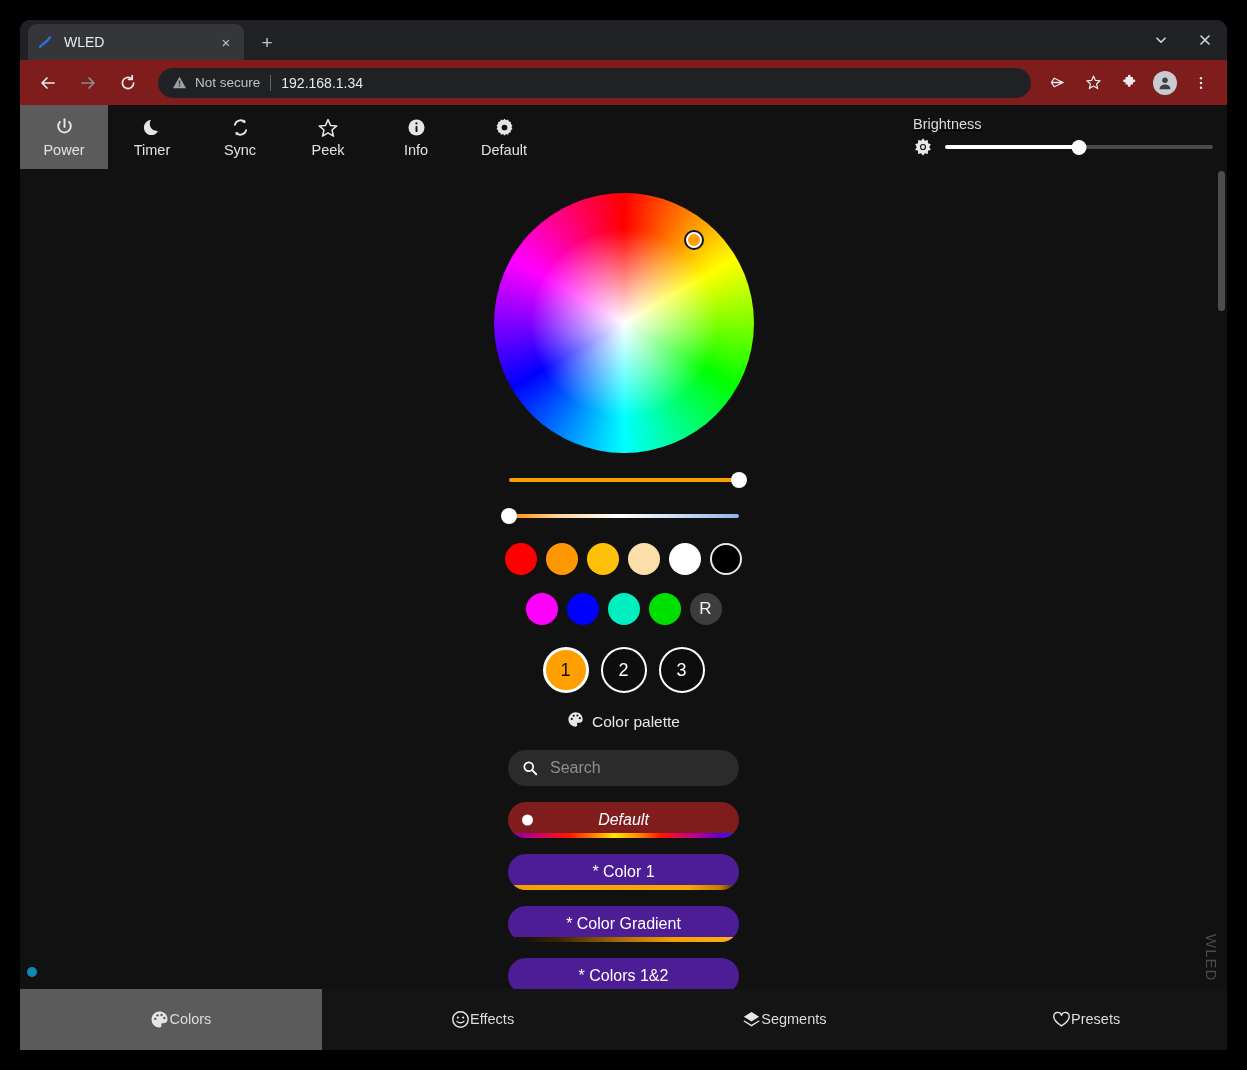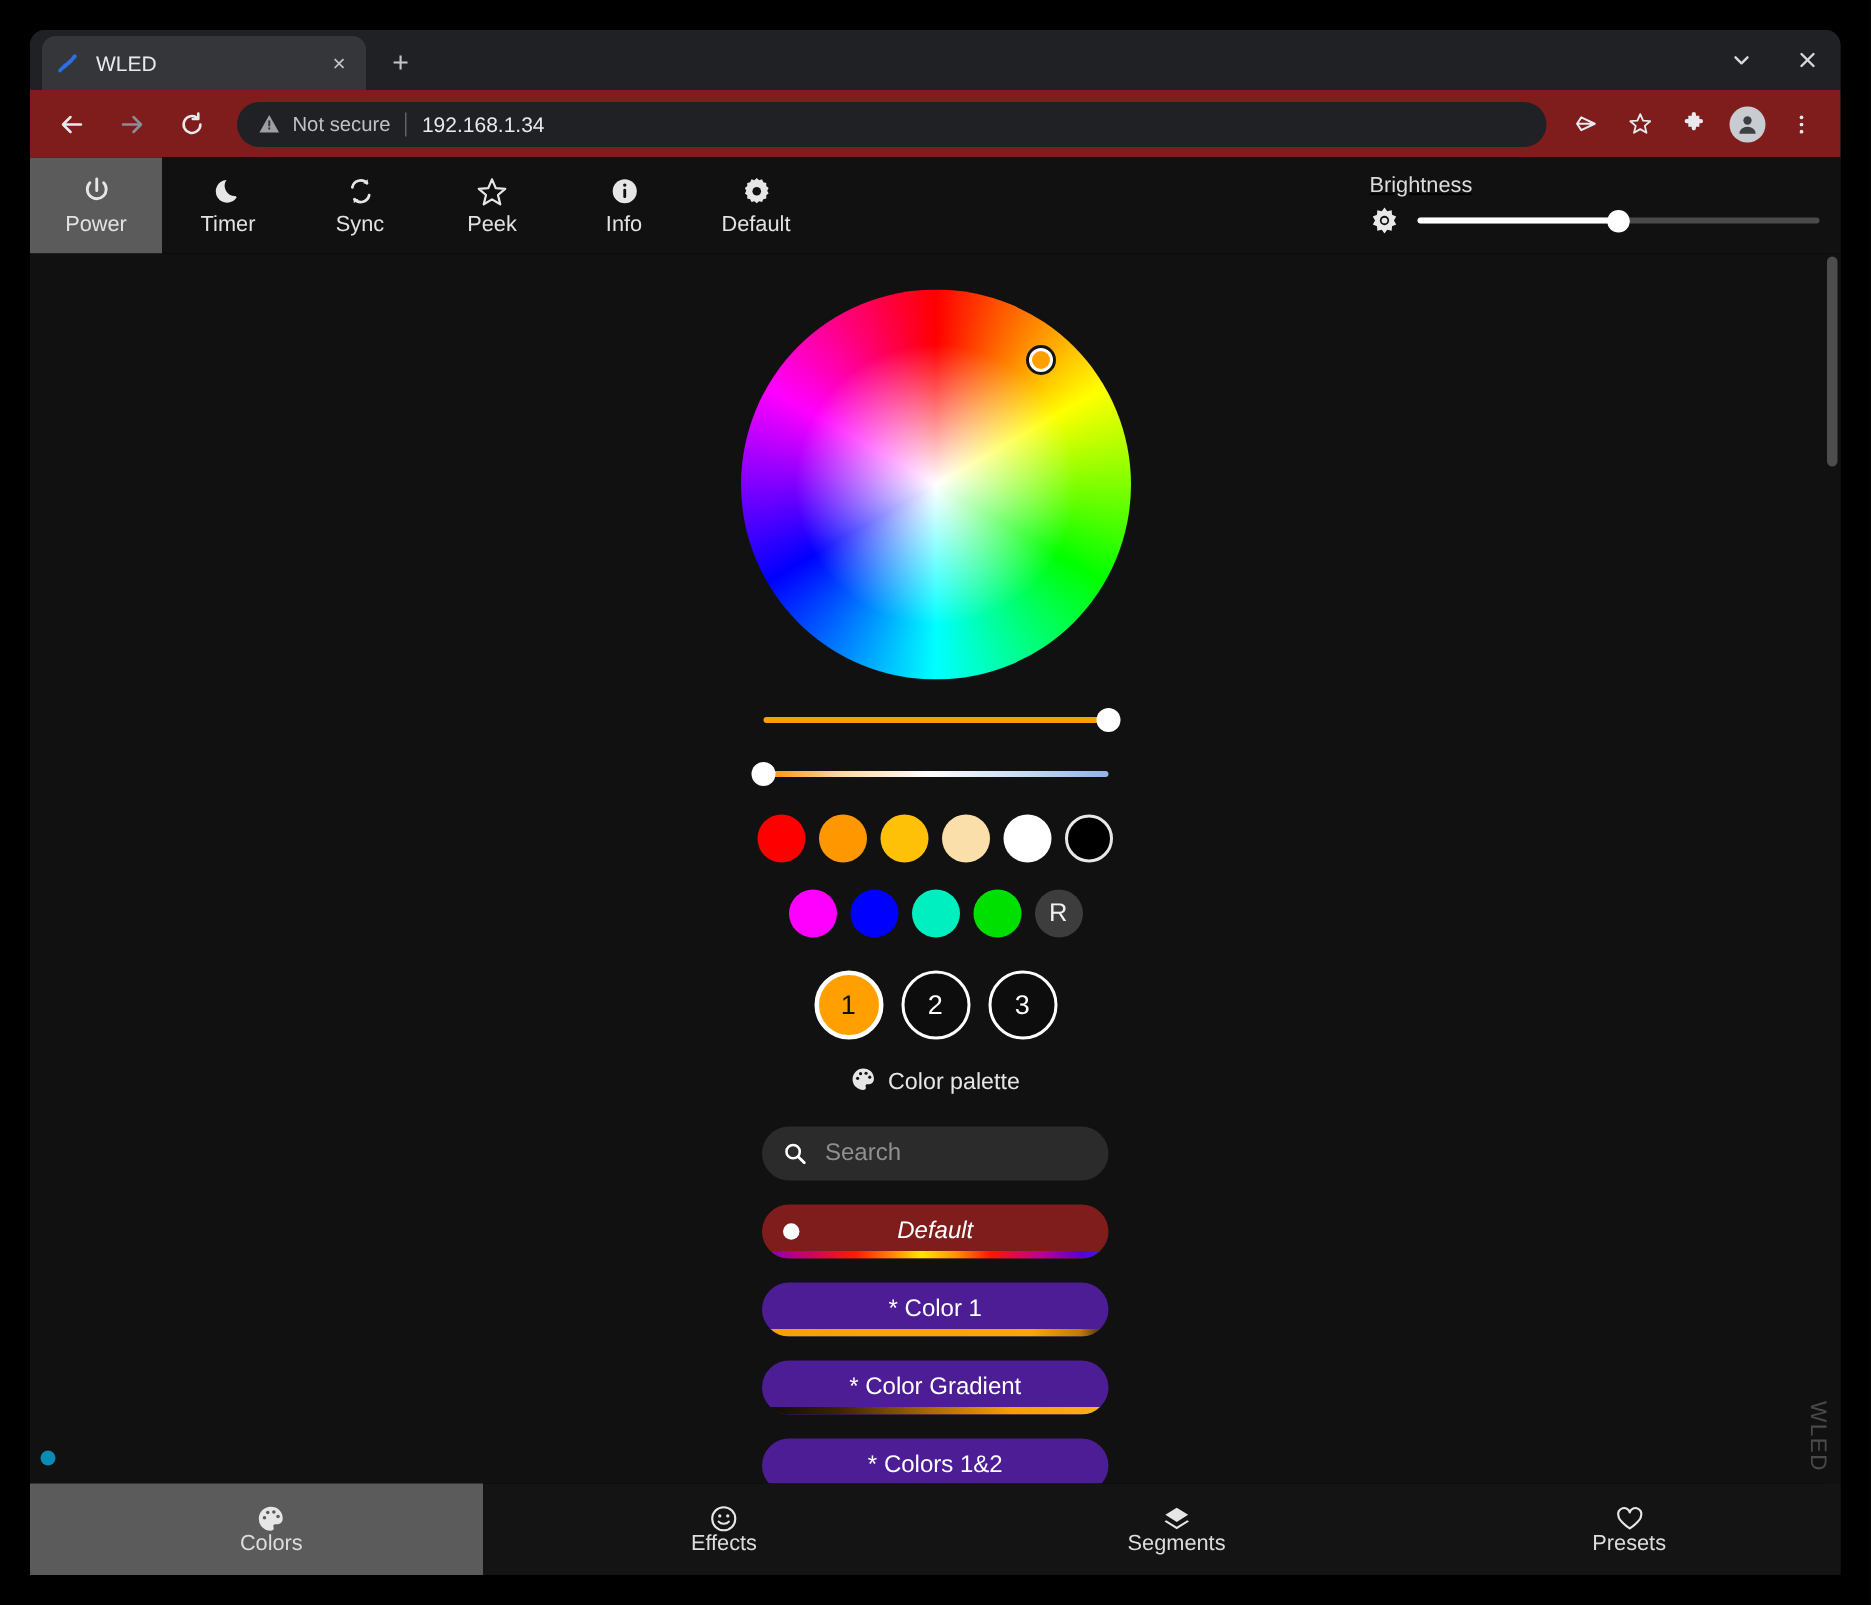--- a/index.html
+++ b/index.html
@@ -491,21 +491,20 @@
     bottom: 0;
     width: 1207px;
     height: 61px;
     background: #141414;
     display: flex;
     align-items: stretch;
   }
   .btab {
     flex: 1 1 0;
     display: flex;
-    flex-direction: column;
     align-items: center;
     justify-content: center;
     gap: 0;
     color: #dcdcdc;
     padding-left: 20px;
   }
   .btab.active { background: #5b5b5b; }
   .btab .bglyph { height: 20px; display: flex; align-items: center; justify-content: center; }
   .btab .blbl { font-size: 14.5px; line-height: 1; }
 </style>

